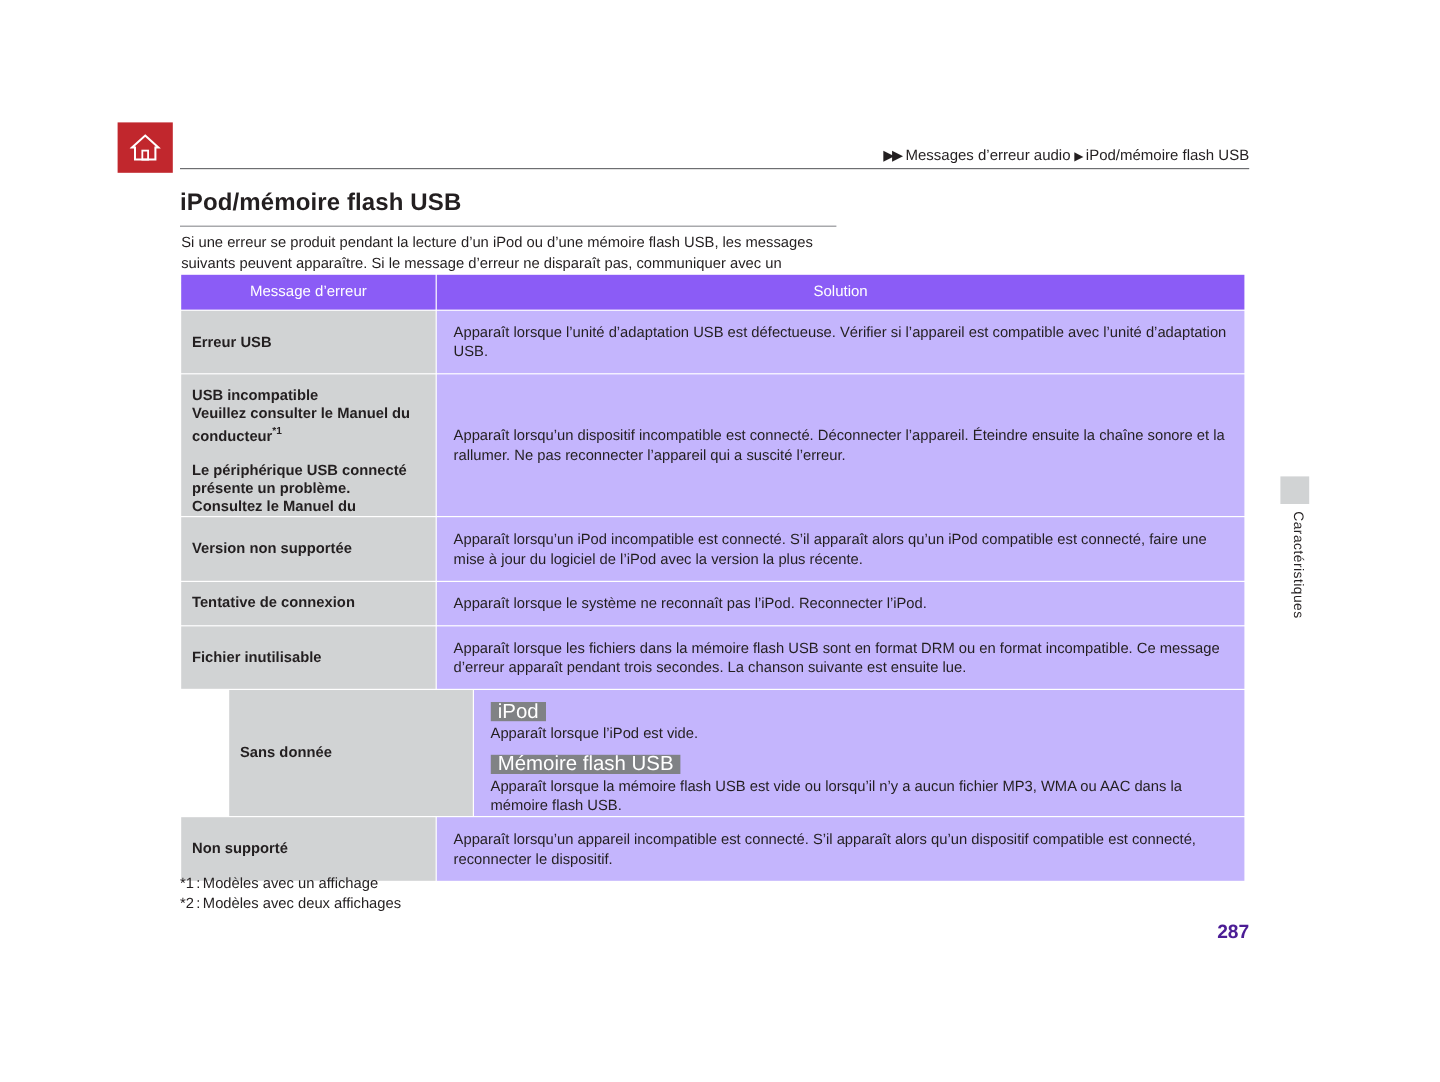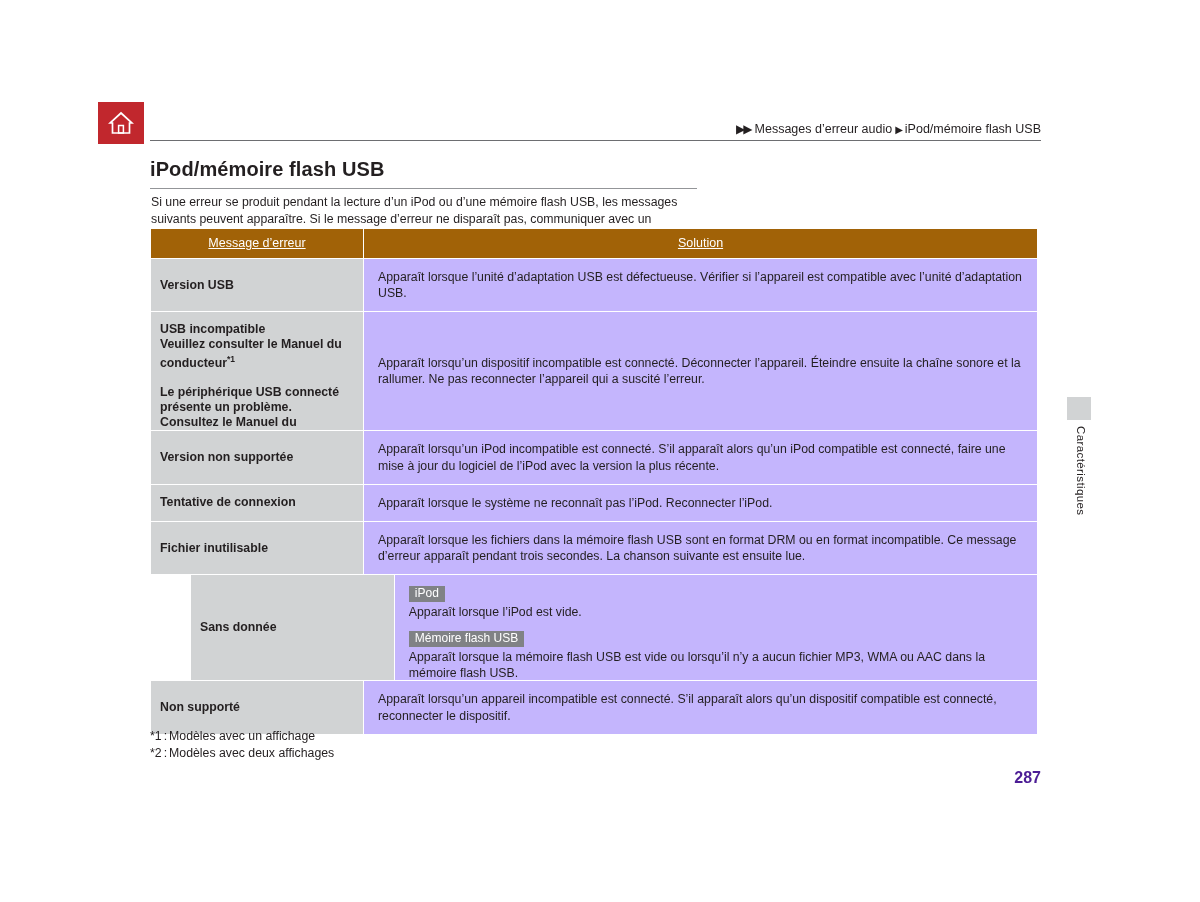--- a/index.html
+++ b/index.html
@@ -102,27 +102,26 @@
     width: 886px;
     border-collapse: separate;
     border-spacing: 0 1px;
   }
   .table-head {
     display: flex;
     width: 886px;
     margin-bottom: 1px;
   }
   .th {
-    background: #a16207;
+    background: #8b5cf6;
     color: #ffffff;
     font-size: 12.5px;
     text-align: center;
     padding: 7px 0 8px;
     box-sizing: border-box;
-    text-decoration: underline;
   }
   .th.msg { width: 212px; margin-right: 1px; }
   .th.sol { width: 673px; }
 
   .row {
     display: flex;
     width: 886px;
     margin-bottom: 1px;
   }
   .cell-msg {
@@ -158,21 +157,21 @@
   sup {
     font-size: 8.5px;
     vertical-align: super;
     font-weight: bold;
   }
 
   .chip {
     display: inline-block;
     background: #808285;
     color: #ffffff;
-    font-size: 12px;
+    font-size: 17px;
     padding: 2px 6px 3px;
     line-height: 11px;
     margin-bottom: 2px;
   }
   .sol-block + .sol-block { margin-top: 9px; }
 
   
   .footnotes {
     position: absolute;
     left: 150px;
@@ -243,21 +242,21 @@
 
   <div class="table">
 
     <div class="table-head">
       <div class="th msg">Message d’erreur</div>
       <div class="th sol">Solution</div>
     </div>
 
     <div class="row">
       <div class="cell-msg">
-        <p>Version USB</p>
+        <p>Erreur USB</p>
       </div>
       <div class="cell-sol">
         <p>Apparaît lorsque l’unité d’adaptation USB est défectueuse. Vérifier si l’appareil est compatible avec l’unité d’adaptation USB.</p>
       </div>
     </div>
 
     <div class="row">
       <div class="cell-msg top" style="height:118px;">
         <p><span>USB incompatible<br>Veuillez consulter le Manuel du conducteur</span><sup>*1</sup></p>
         <p><span>Le périphérique USB connecté présente un problème. Consultez le Manuel du conducteur.</span><sup>*2</sup></p>

